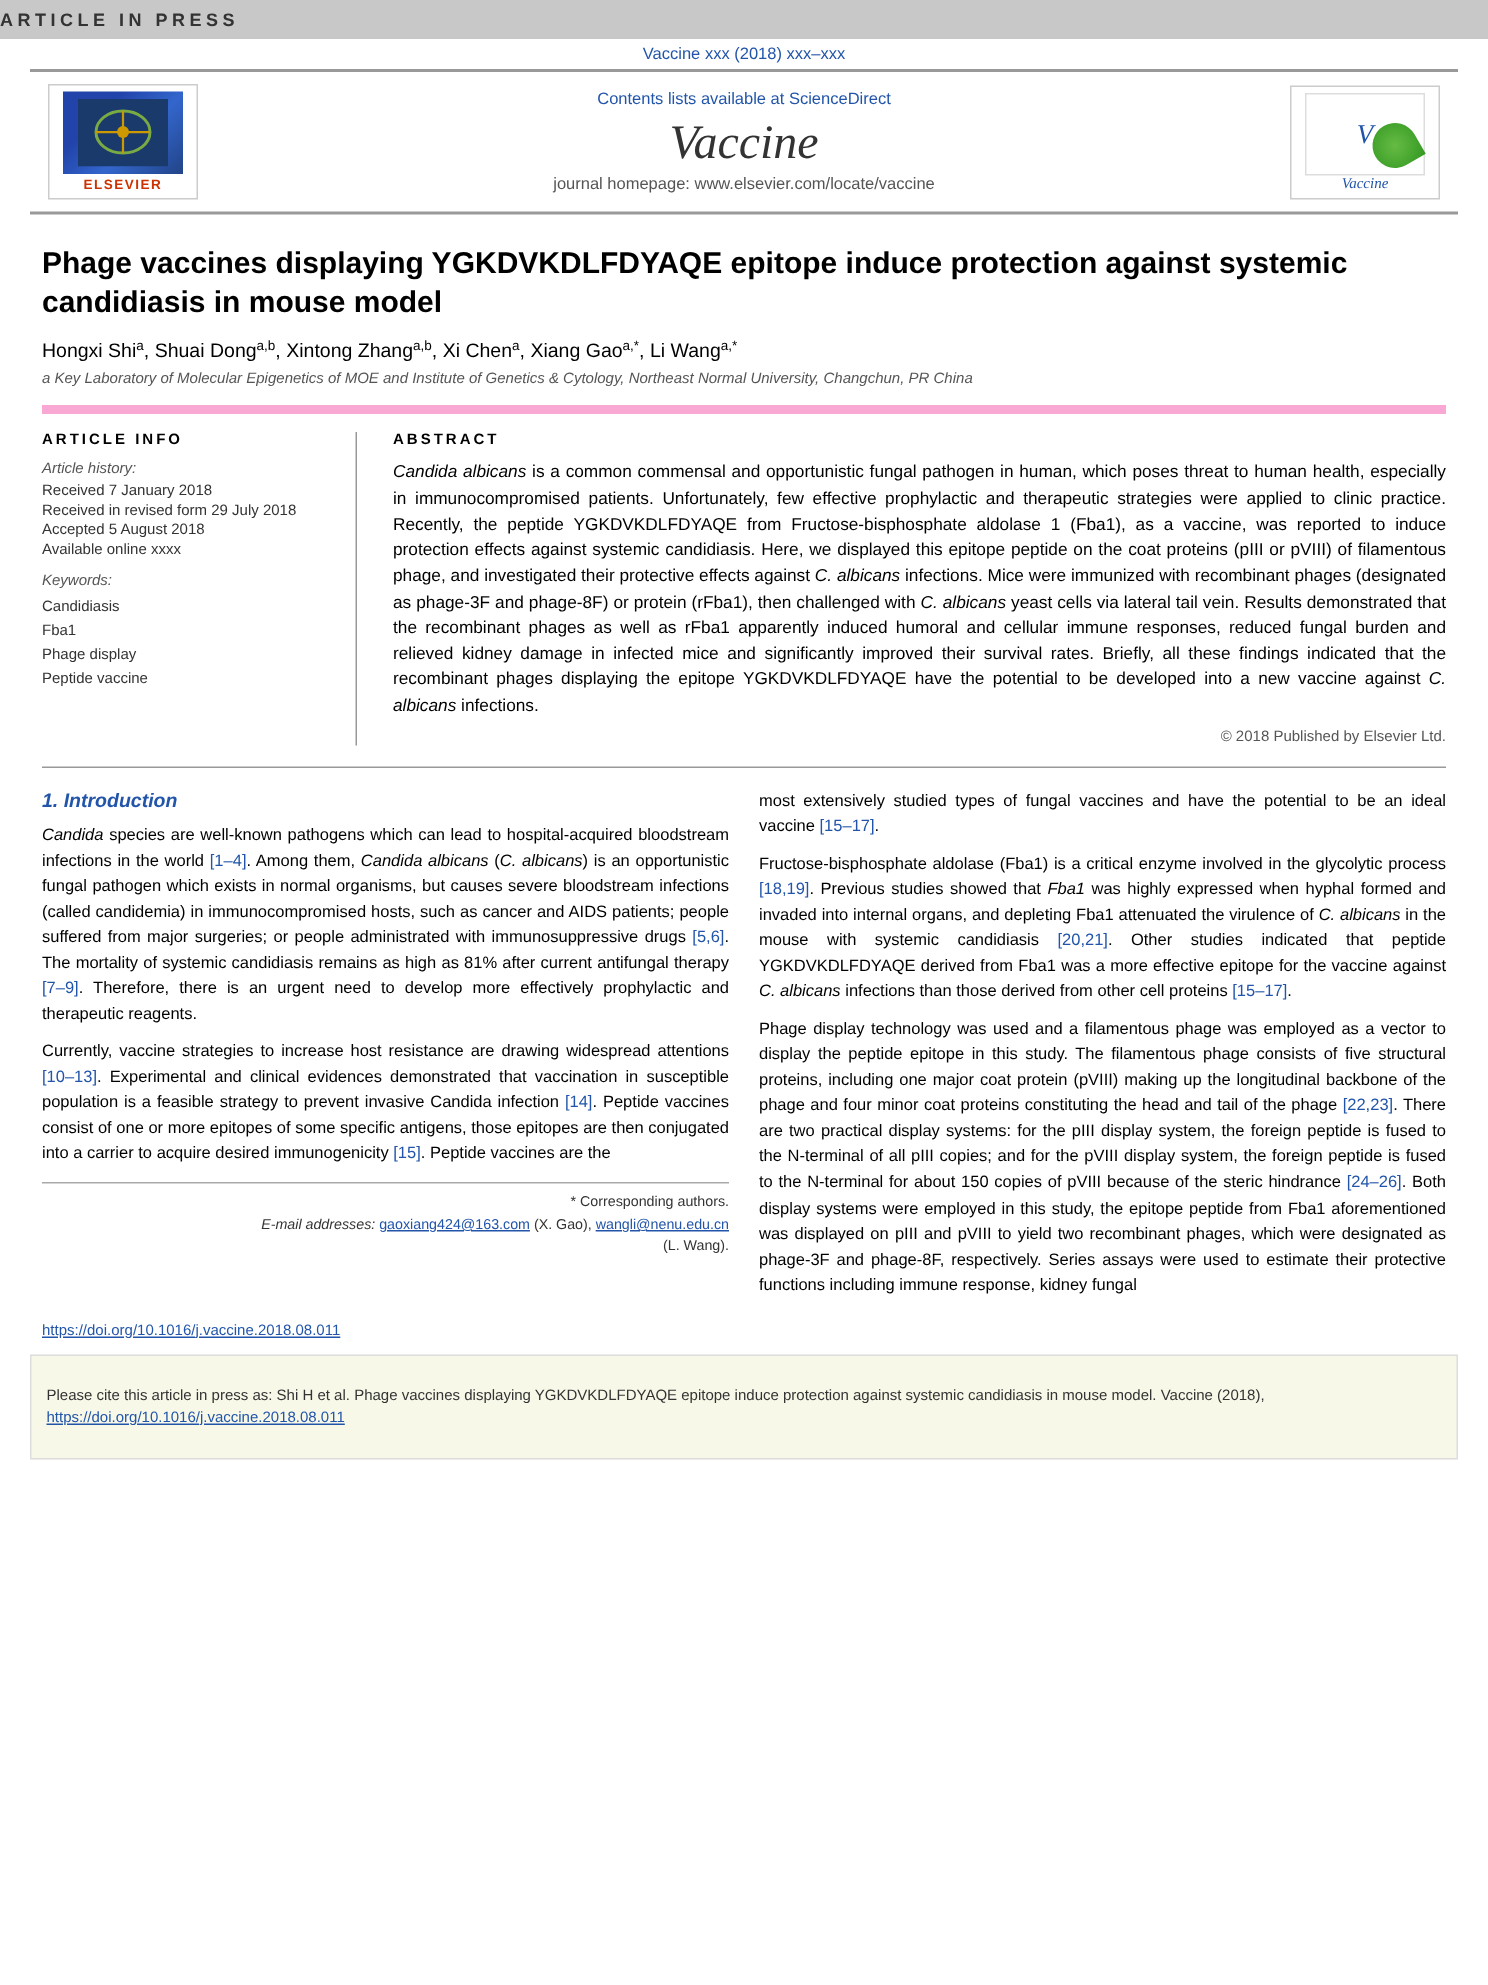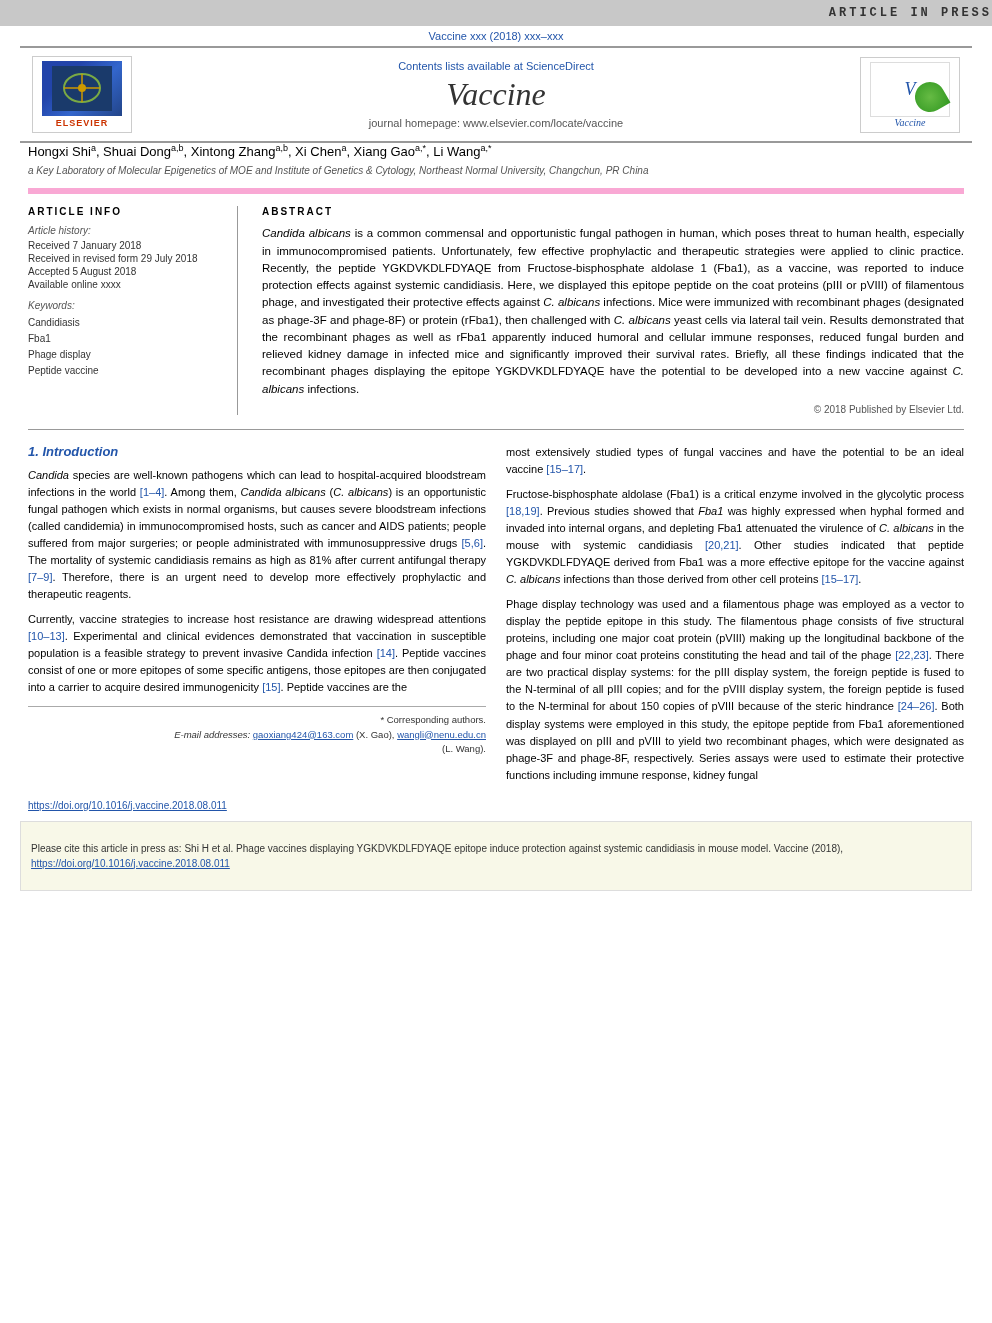--- a/index.html
+++ b/index.html
@@ -12,25 +12,25 @@
     .page {
       width: 992px;
       min-height: 1323px;
       background: #fff;
       margin: 0 auto;
       position: relative;
     }
     
     .aip-banner {
       background: #c8c8c8;
-      text-align: right;
+      text-align: left;
       padding: 6px 0;
       letter-spacing: 3px;
       font-size: 12px;
-      font-family: Liberation Mono, monospace;
+      font-family: Liberation Sans, sans-serif;
       color: #333;
       font-weight: bold;
     }
     
     .journal-ref {
       text-align: center;
       padding: 4px 0;
       font-size: 11px;
       color: #2255aa;
       font-family: Arial, sans-serif;
@@ -353,20 +353,21 @@
       <div class="v-box">
         <span class="v-text">V</span>
         <div class="v-green"></div>
       </div>
       <div style="font-size:10px;font-style:italic;color:#2255aa;font-family:serif;">Vaccine</div>
     </div>
   </div>
 
   <div class="main-content">
 
+    <div class="article-title">Phage vaccines displaying YGKDVKDLFDYAQE epitope induce protection against systemic candidiasis in mouse model</div>
 
     <div class="authors">
       Hongxi Shi<sup>a</sup>, Shuai Dong<sup>a,b</sup>, Xintong Zhang<sup>a,b</sup>, Xi Chen<sup>a</sup>, Xiang Gao<sup>a,*</sup>, Li Wang<sup>a,*</sup>
     </div>
 
     <div class="affiliations">
       <div>a Key Laboratory of Molecular Epigenetics of MOE and Institute of Genetics &amp; Cytology, Northeast Normal University, Changchun, PR China</div>
     </div>
 
     <div class="two-col">

